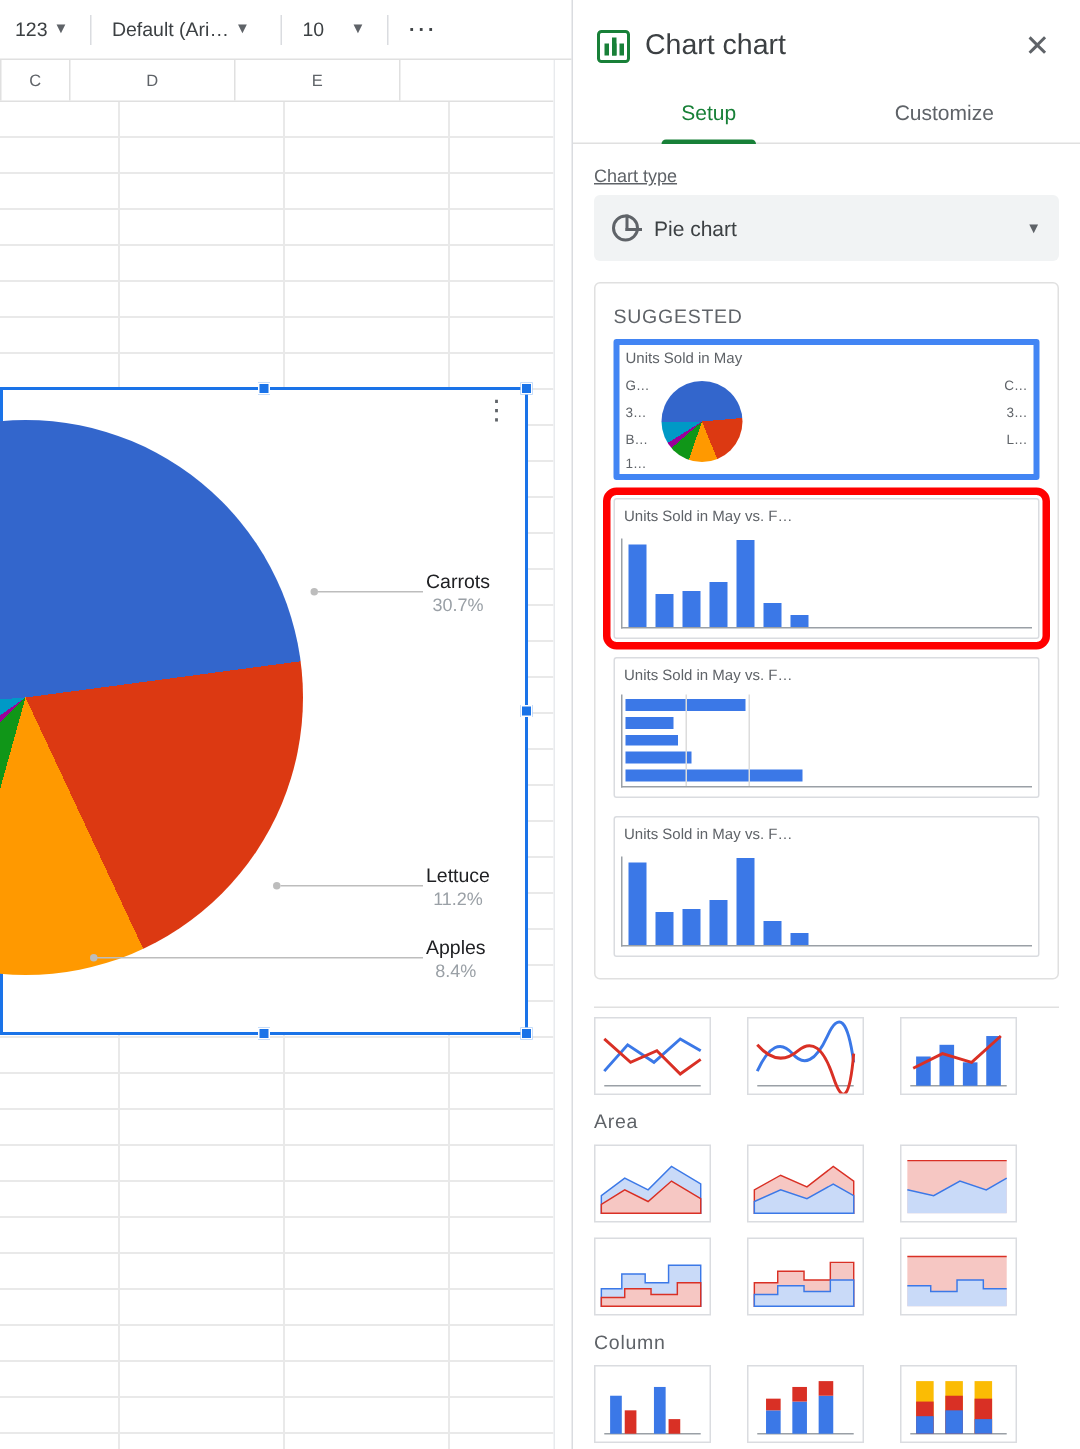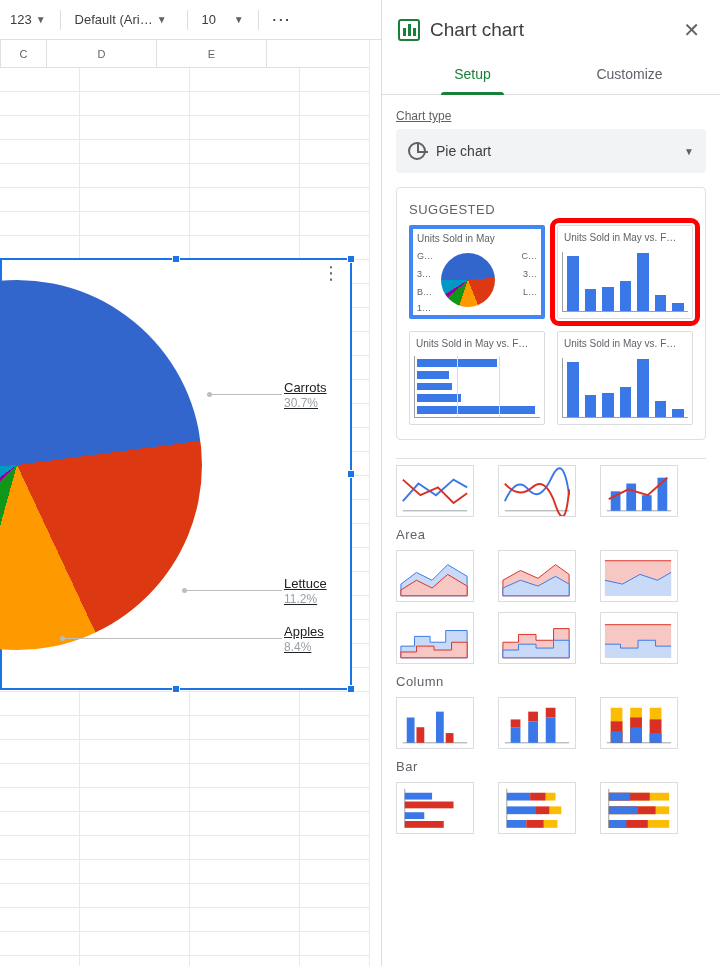--- a/index.html
+++ b/index.html
@@ -150,22 +150,21 @@
       #0099c6 262.8deg 293.8deg, 
       #3366cc 293.8deg 360deg    
     );
   }
 
   .chart-label {
     position: absolute;
     font-size: 13px;
     line-height: 1.2;
     color: #202124;
-    text-align: left;
-    text-decoration: underline;
+    text-align: center;
   }
   .chart-label .pct { color: #9aa0a6; font-size: 12px; }
   .leader {
     position: absolute;
     height: 1px;
     background: #bdbdbd;
   }
   .leader-dot {
     position: absolute;
     width: 5px; height: 5px;
@@ -301,21 +300,21 @@
   .section-title {
     font-size: 13px;
     letter-spacing: 0.5px;
     color: #5f6368;
     margin: 10px 0 8px 0;
   }
   .suggested-block .section-title { margin-top: 0; }
 
   .sugg-grid {
     display: grid;
-    grid-template-columns: 1fr 1fr;
+    grid-template-columns: 1fr;
     gap: 12px;
   }
   .sugg-card {
     border: 1px solid #dadce0;
     border-radius: 2px;
     height: 94px;
     padding: 4px 4px;
     cursor: pointer;
     position: relative;
     background: #fff;

